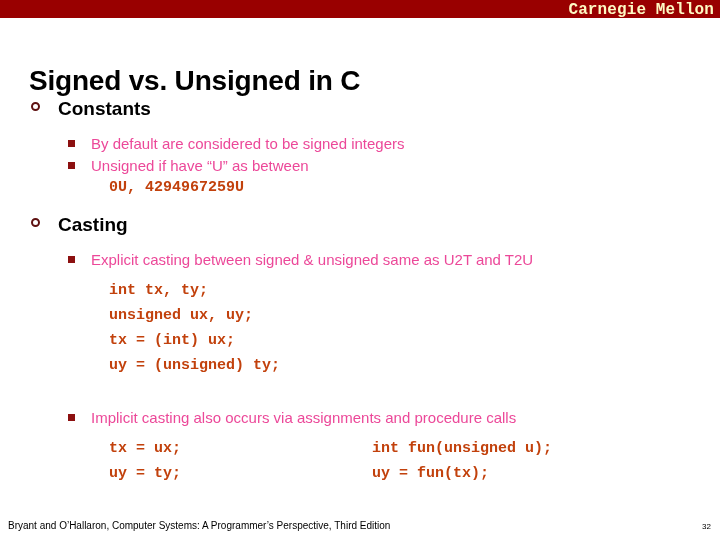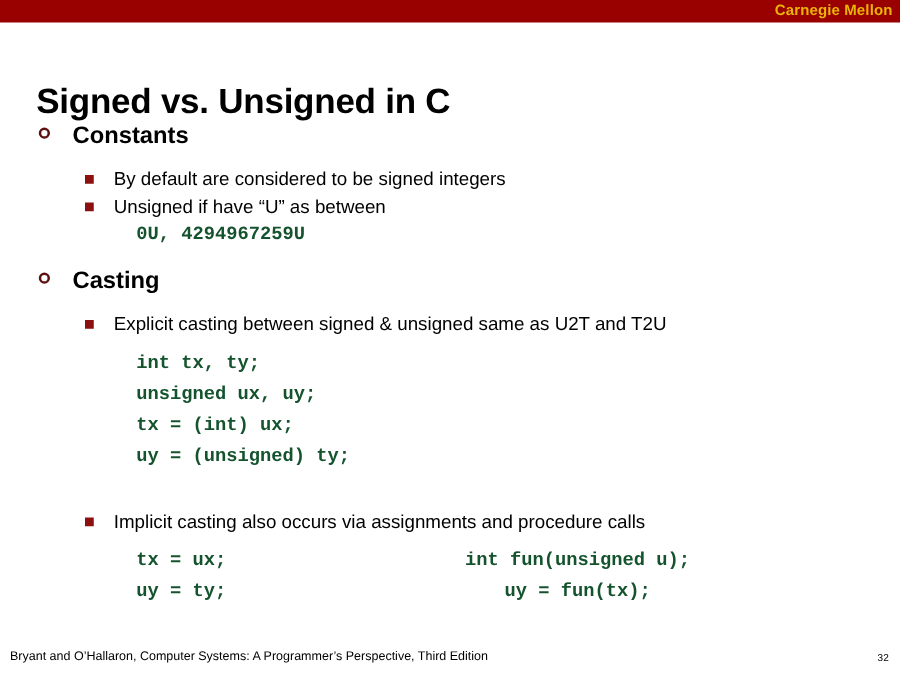--- a/index.html
+++ b/index.html
@@ -22,24 +22,24 @@
     left: 0;
     top: 0;
     width: 720px;
     height: 18px;
     background: #990000;
   }
   .banner-label {
     position: absolute;
     right: 6px;
     top: 1px;
-    font-family: Liberation Sans, sans-serif;
-    font-weight: bold;
-    font-size: 12px;
-    color: #eab308;
+    font-family: Liberation Mono, monospace;
+    font-weight: bold;
+    font-size: 16px;
+    color: #fef9c3;
     letter-spacing: 0.1px;
     white-space: nowrap;
   }
 
   
   .slide-title {
     position: absolute;
     left: 29px;
     top: 46px;
     font-size: 28px;
@@ -91,31 +91,31 @@
   .l2 .l2-marker {
     position: absolute;
     left: 68px;
     top: 6px;
     width: 7px;
     height: 7px;
     background: #8c1010;
   }
   .l2 .l2-text {
     font-size: 15px;
-    color: #000000;
+    color: #ec4899;
     line-height: 20px;
     white-space: nowrap;
   }
 
   
   .code {
     font-family: "Liberation Mono", "DejaVu Sans Mono", monospace;
     font-weight: bold;
     font-size: 15px;
-    color: #14532d;
+    color: #c2410c;
     line-height: 20px;
     white-space: pre;
   }
   .code-indent {
     padding-left: 109px;
   }
 
   .code-block {
     margin-top: 6px;
   }
@@ -135,21 +135,20 @@
     left: 109px;
     top: 0;
   }
   .code-two-col .col-right {
     position: absolute;
     left: 372px;
     top: 0;
   }
   .code-two-col .code {
     line-height: 25px;
-    text-align: center;
   }
 
   .gap-small { height: 8px; }
   .gap-med   { height: 16px; }
   .gap-large { height: 30px; }
 
   
   .footer-text {
     position: absolute;
     left: 8px;

